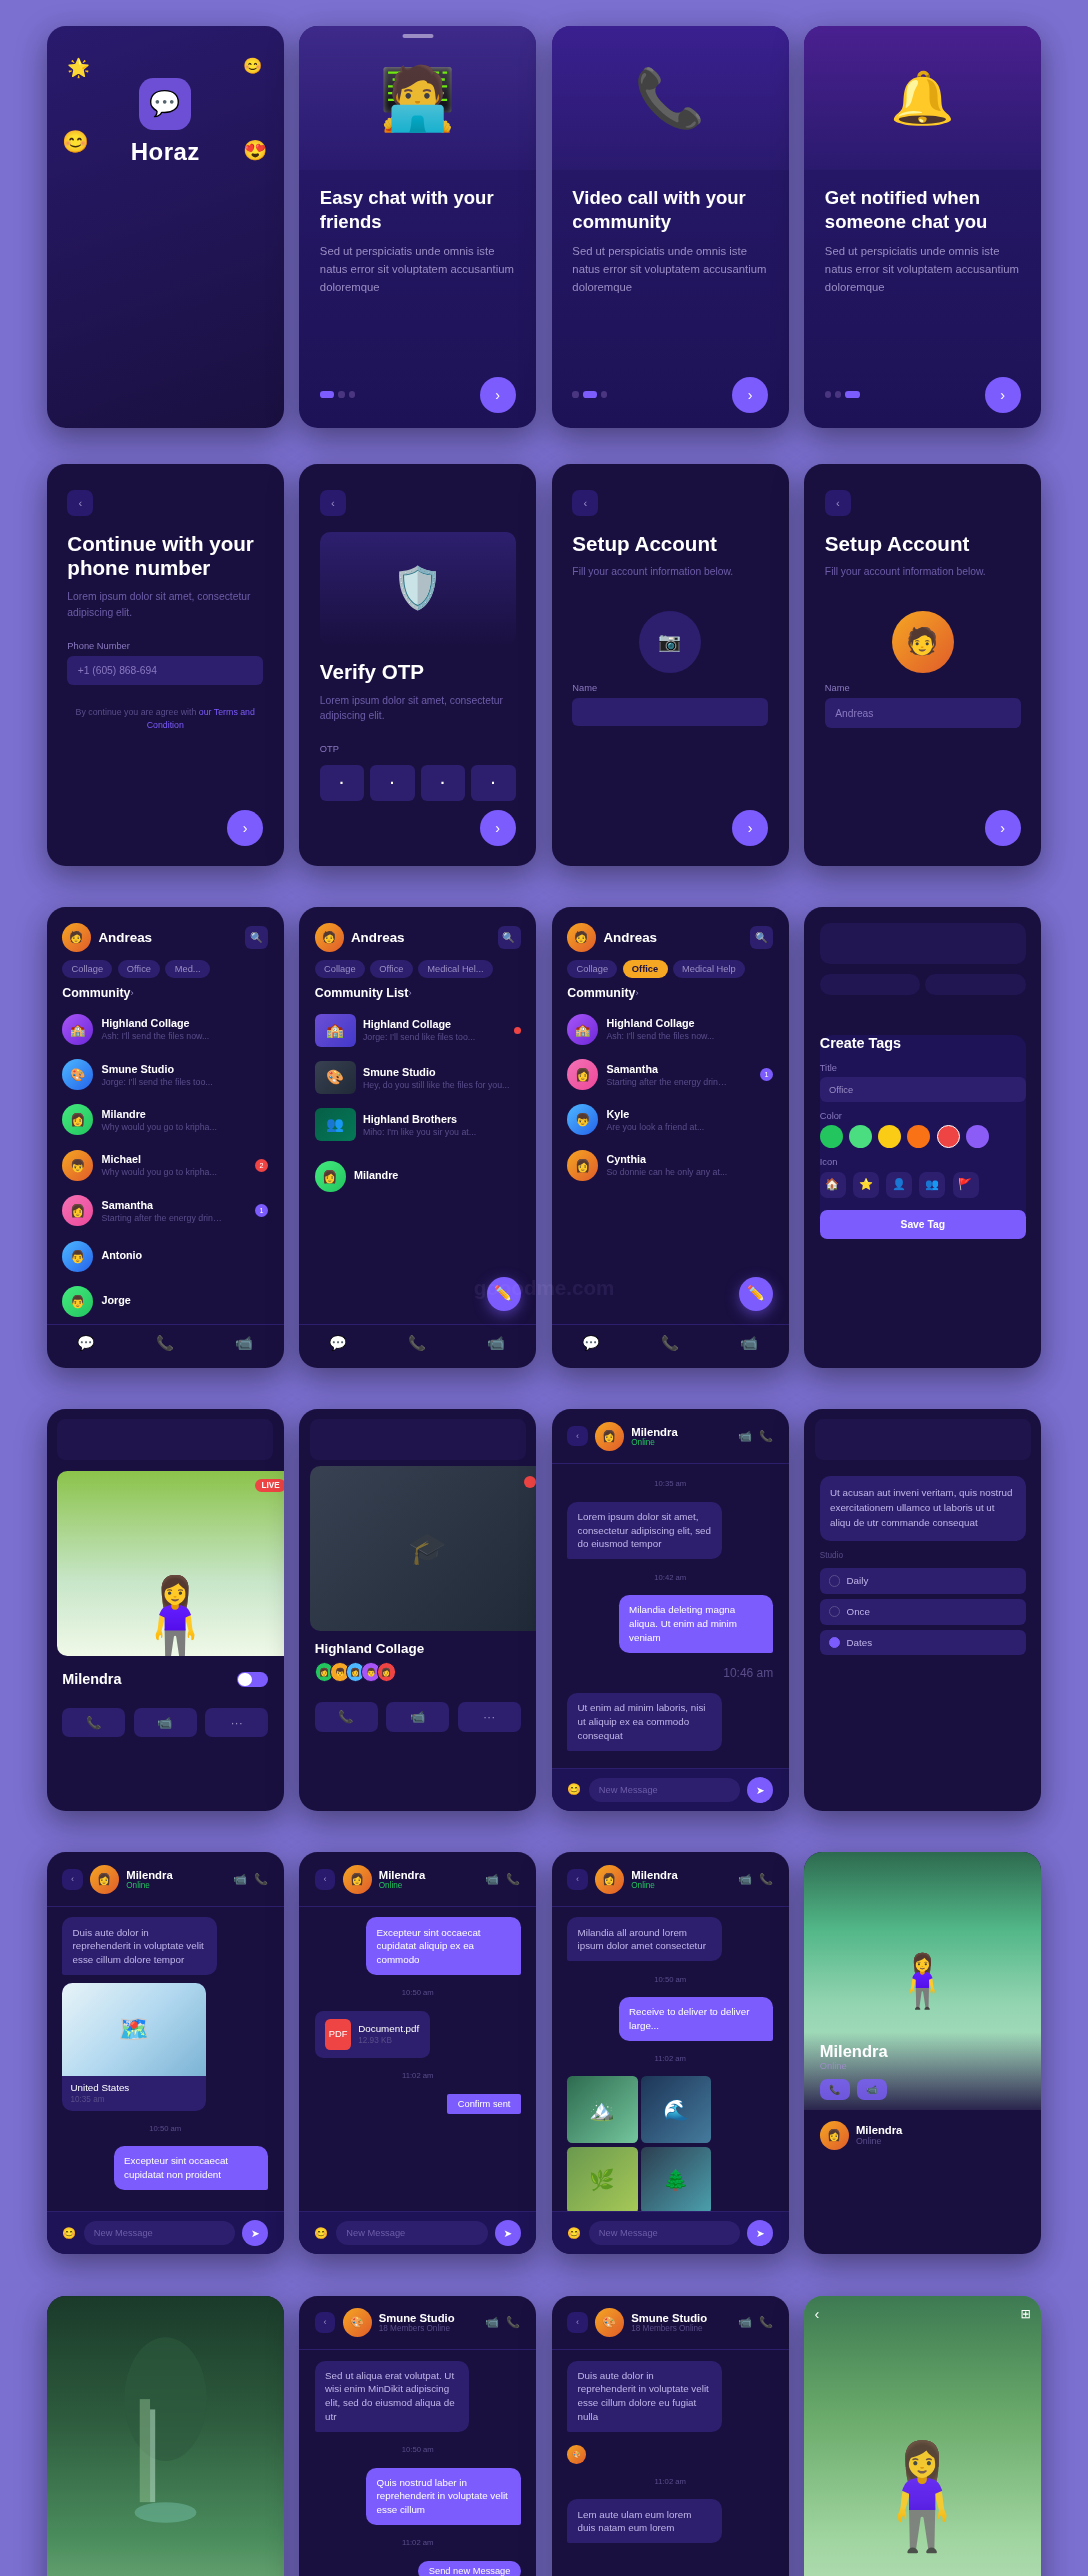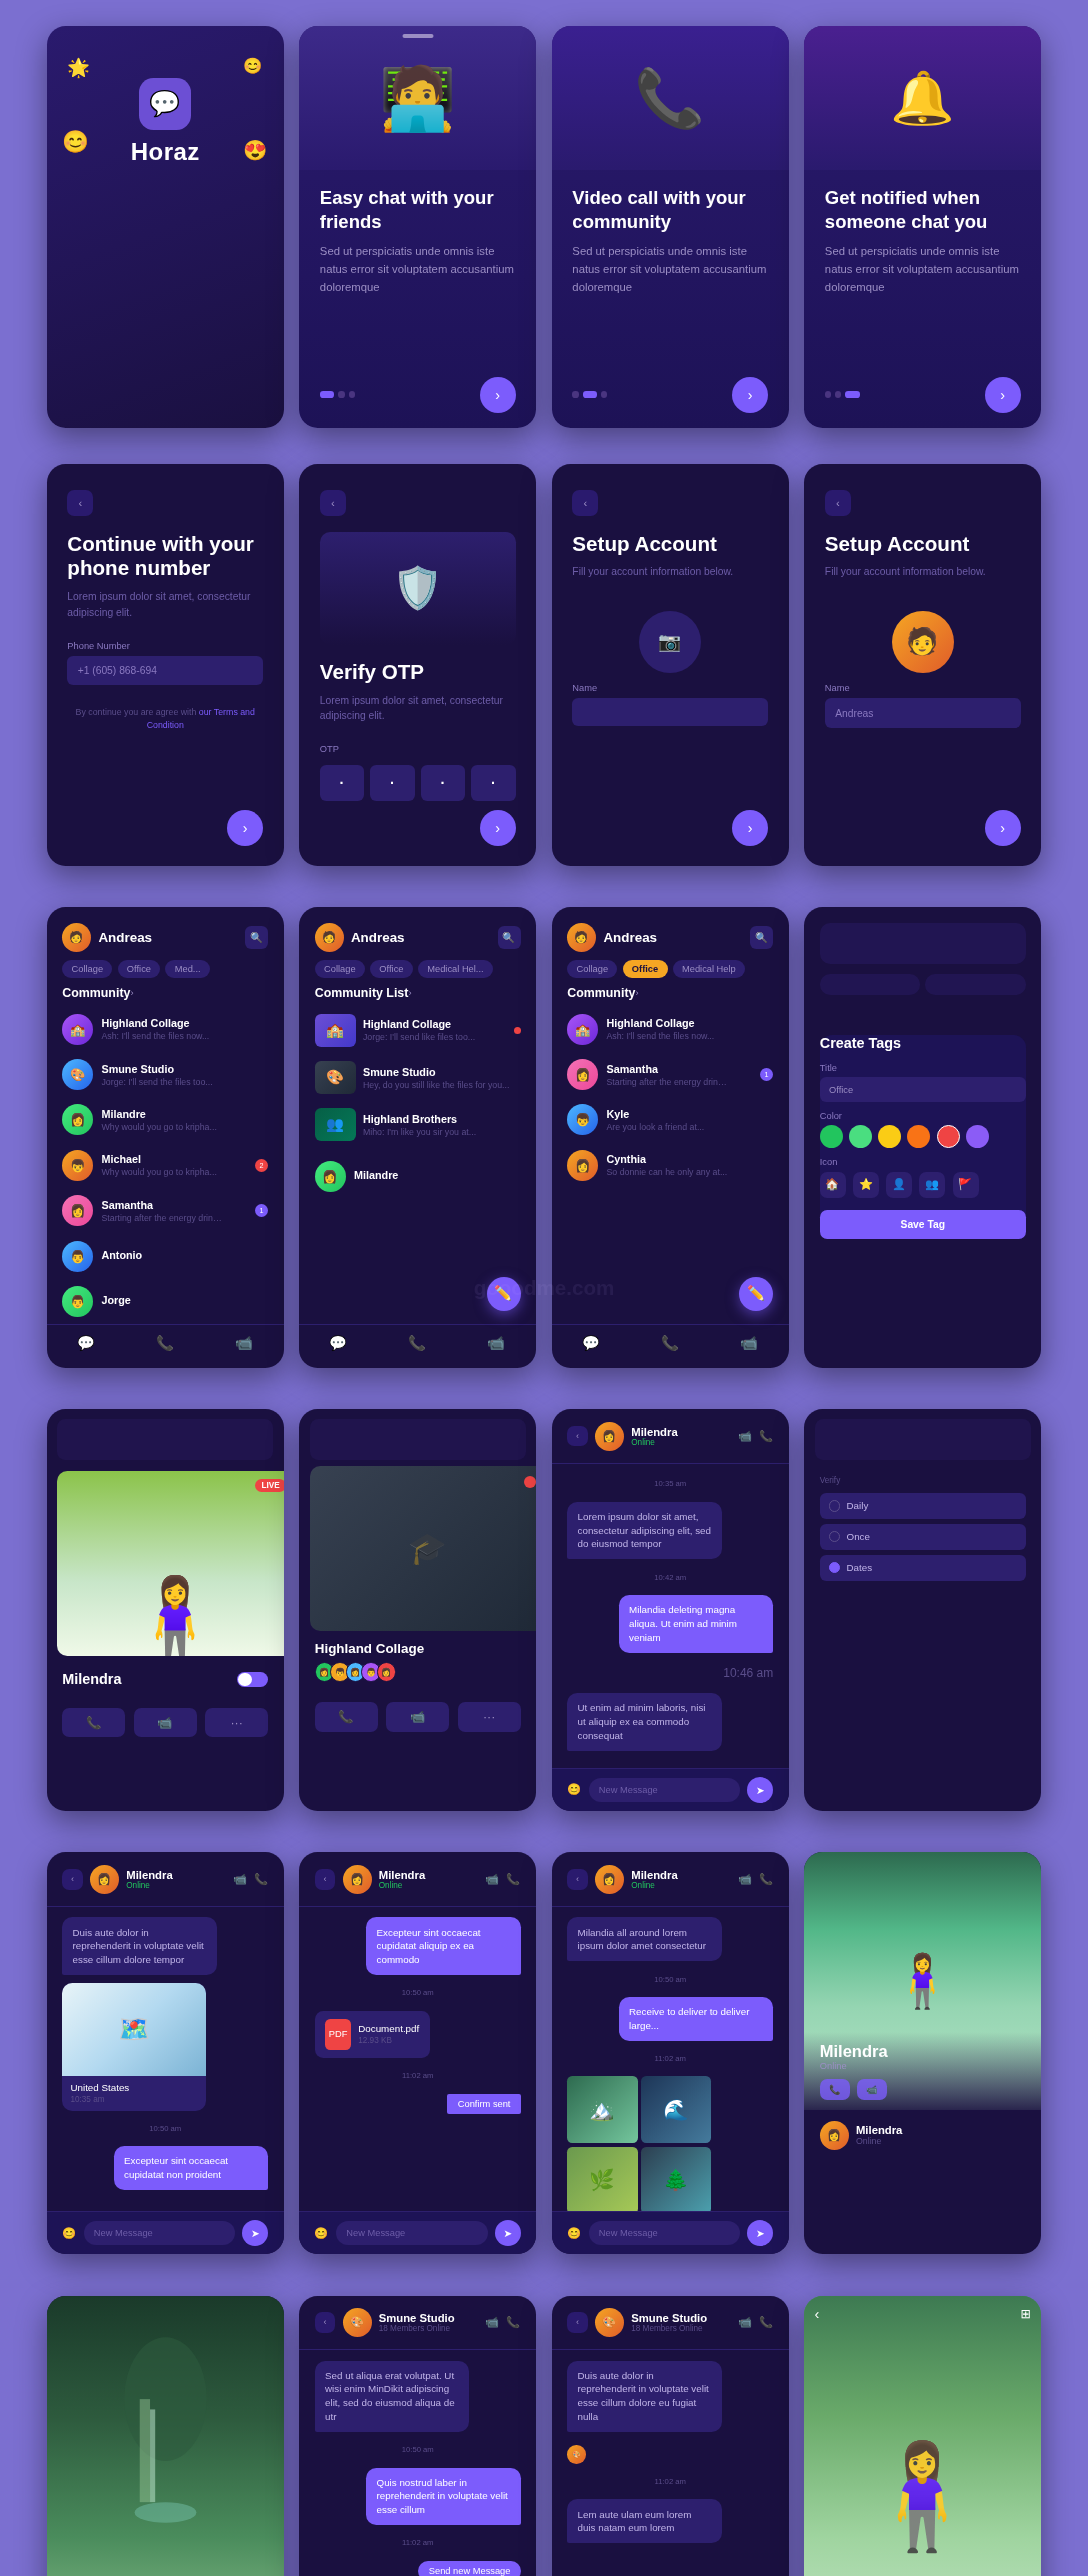--- a/index.html
+++ b/index.html
@@ -1399,21 +1399,24 @@
     <div class="msg-input-bar">
       <div style="font-size:11.3px;color:#9b8ec4;">😊</div>
       <div class="msg-input">New Message</div>
       <div class="send-btn">➤</div>
     </div>
   </div>
 
   <div class="phone-card poll-card">
     <div style="background:#2d1f6e;opacity:0.3;height:41px;margin:10.3px 10.3px 5.2px;border-radius:8.2px;"></div>
     <div style="padding:10.3px 15.5px;">
-      <div style="color:#5a4d8a;font-size:8.2px;margin-bottom:8.2px;">Verify</div>
+      <div style="background:#2d1f6e;border-radius:10.3px;padding:10.3px;margin-bottom:10.3px;">
+        <div style="color:#c0b4e8;font-size:9.8px;line-height:1.5;">Ut acusan aut inveni veritam, quis nostrud exercitationem ullamco ut laboris ut ut aliqu de utr commande consequat</div>
+      </div>
+      <div style="color:#5a4d8a;font-size:8.2px;margin-bottom:8.2px;">Studio</div>
       <div class="poll-option">
         <div class="poll-radio"></div>
         <div class="poll-text">Daily</div>
       </div>
       <div class="poll-option">
         <div class="poll-radio"></div>
         <div class="poll-text">Once</div>
       </div>
       <div class="poll-option">
         <div class="poll-radio checked"></div>

